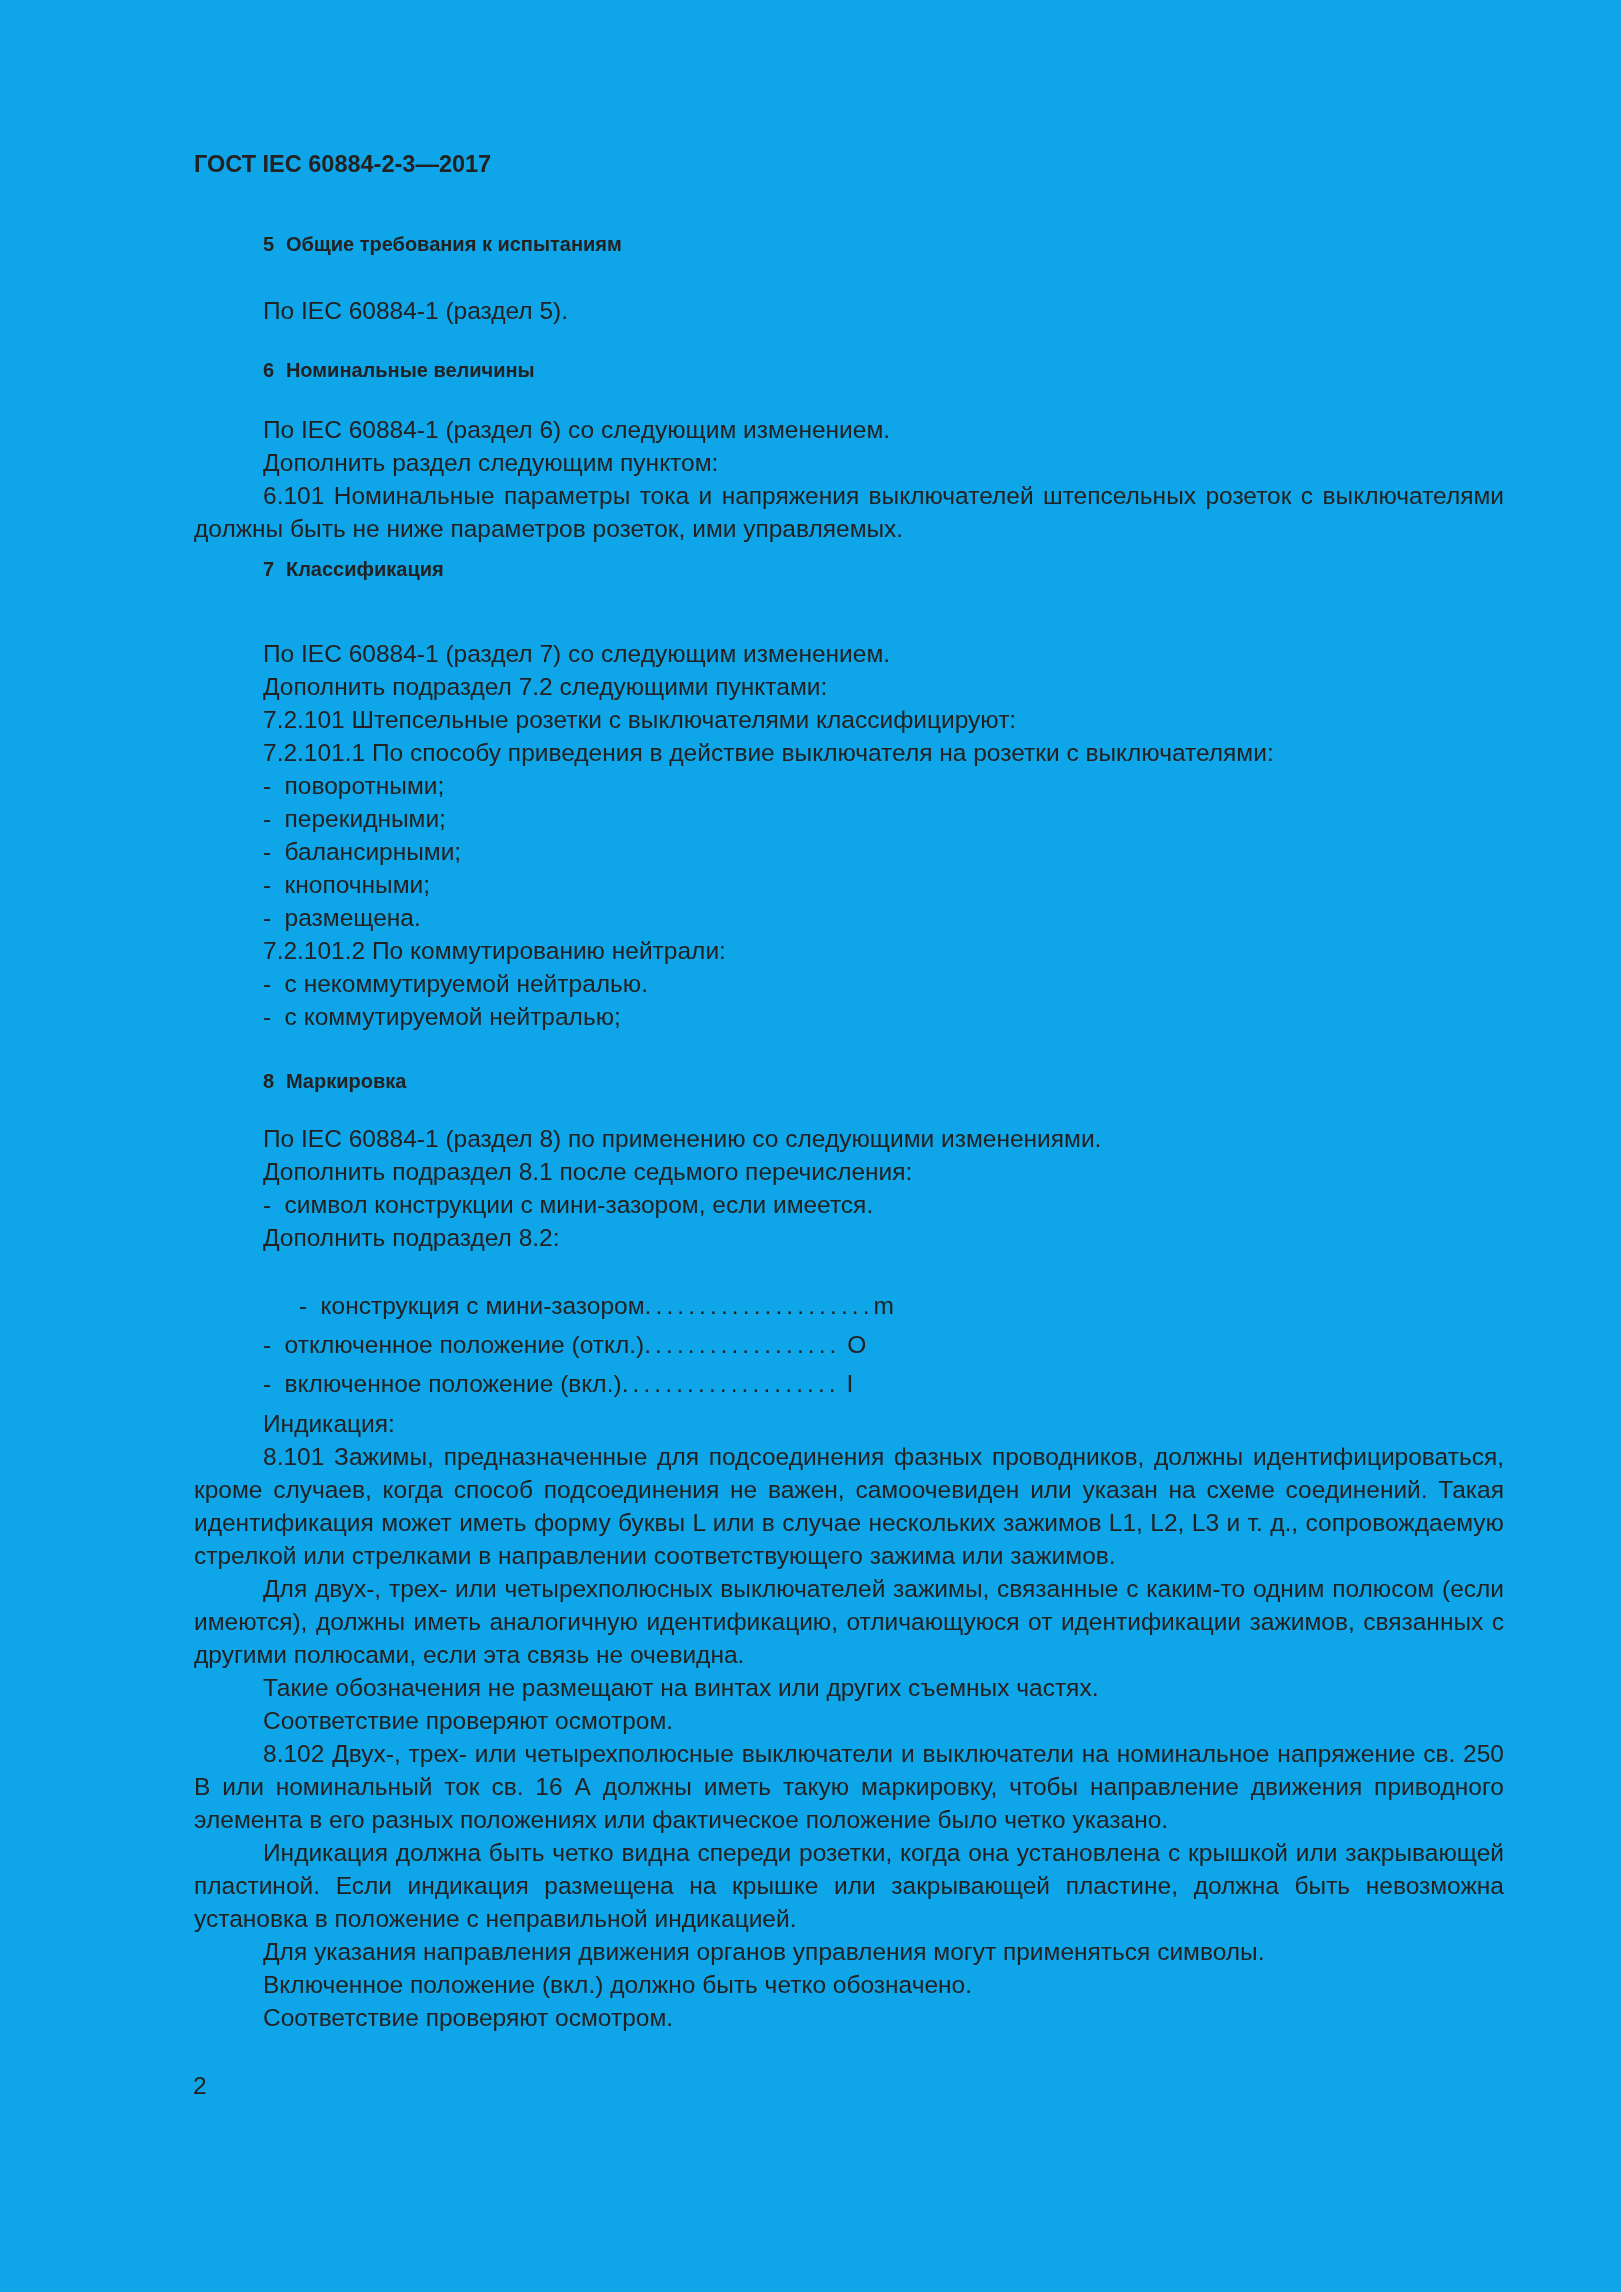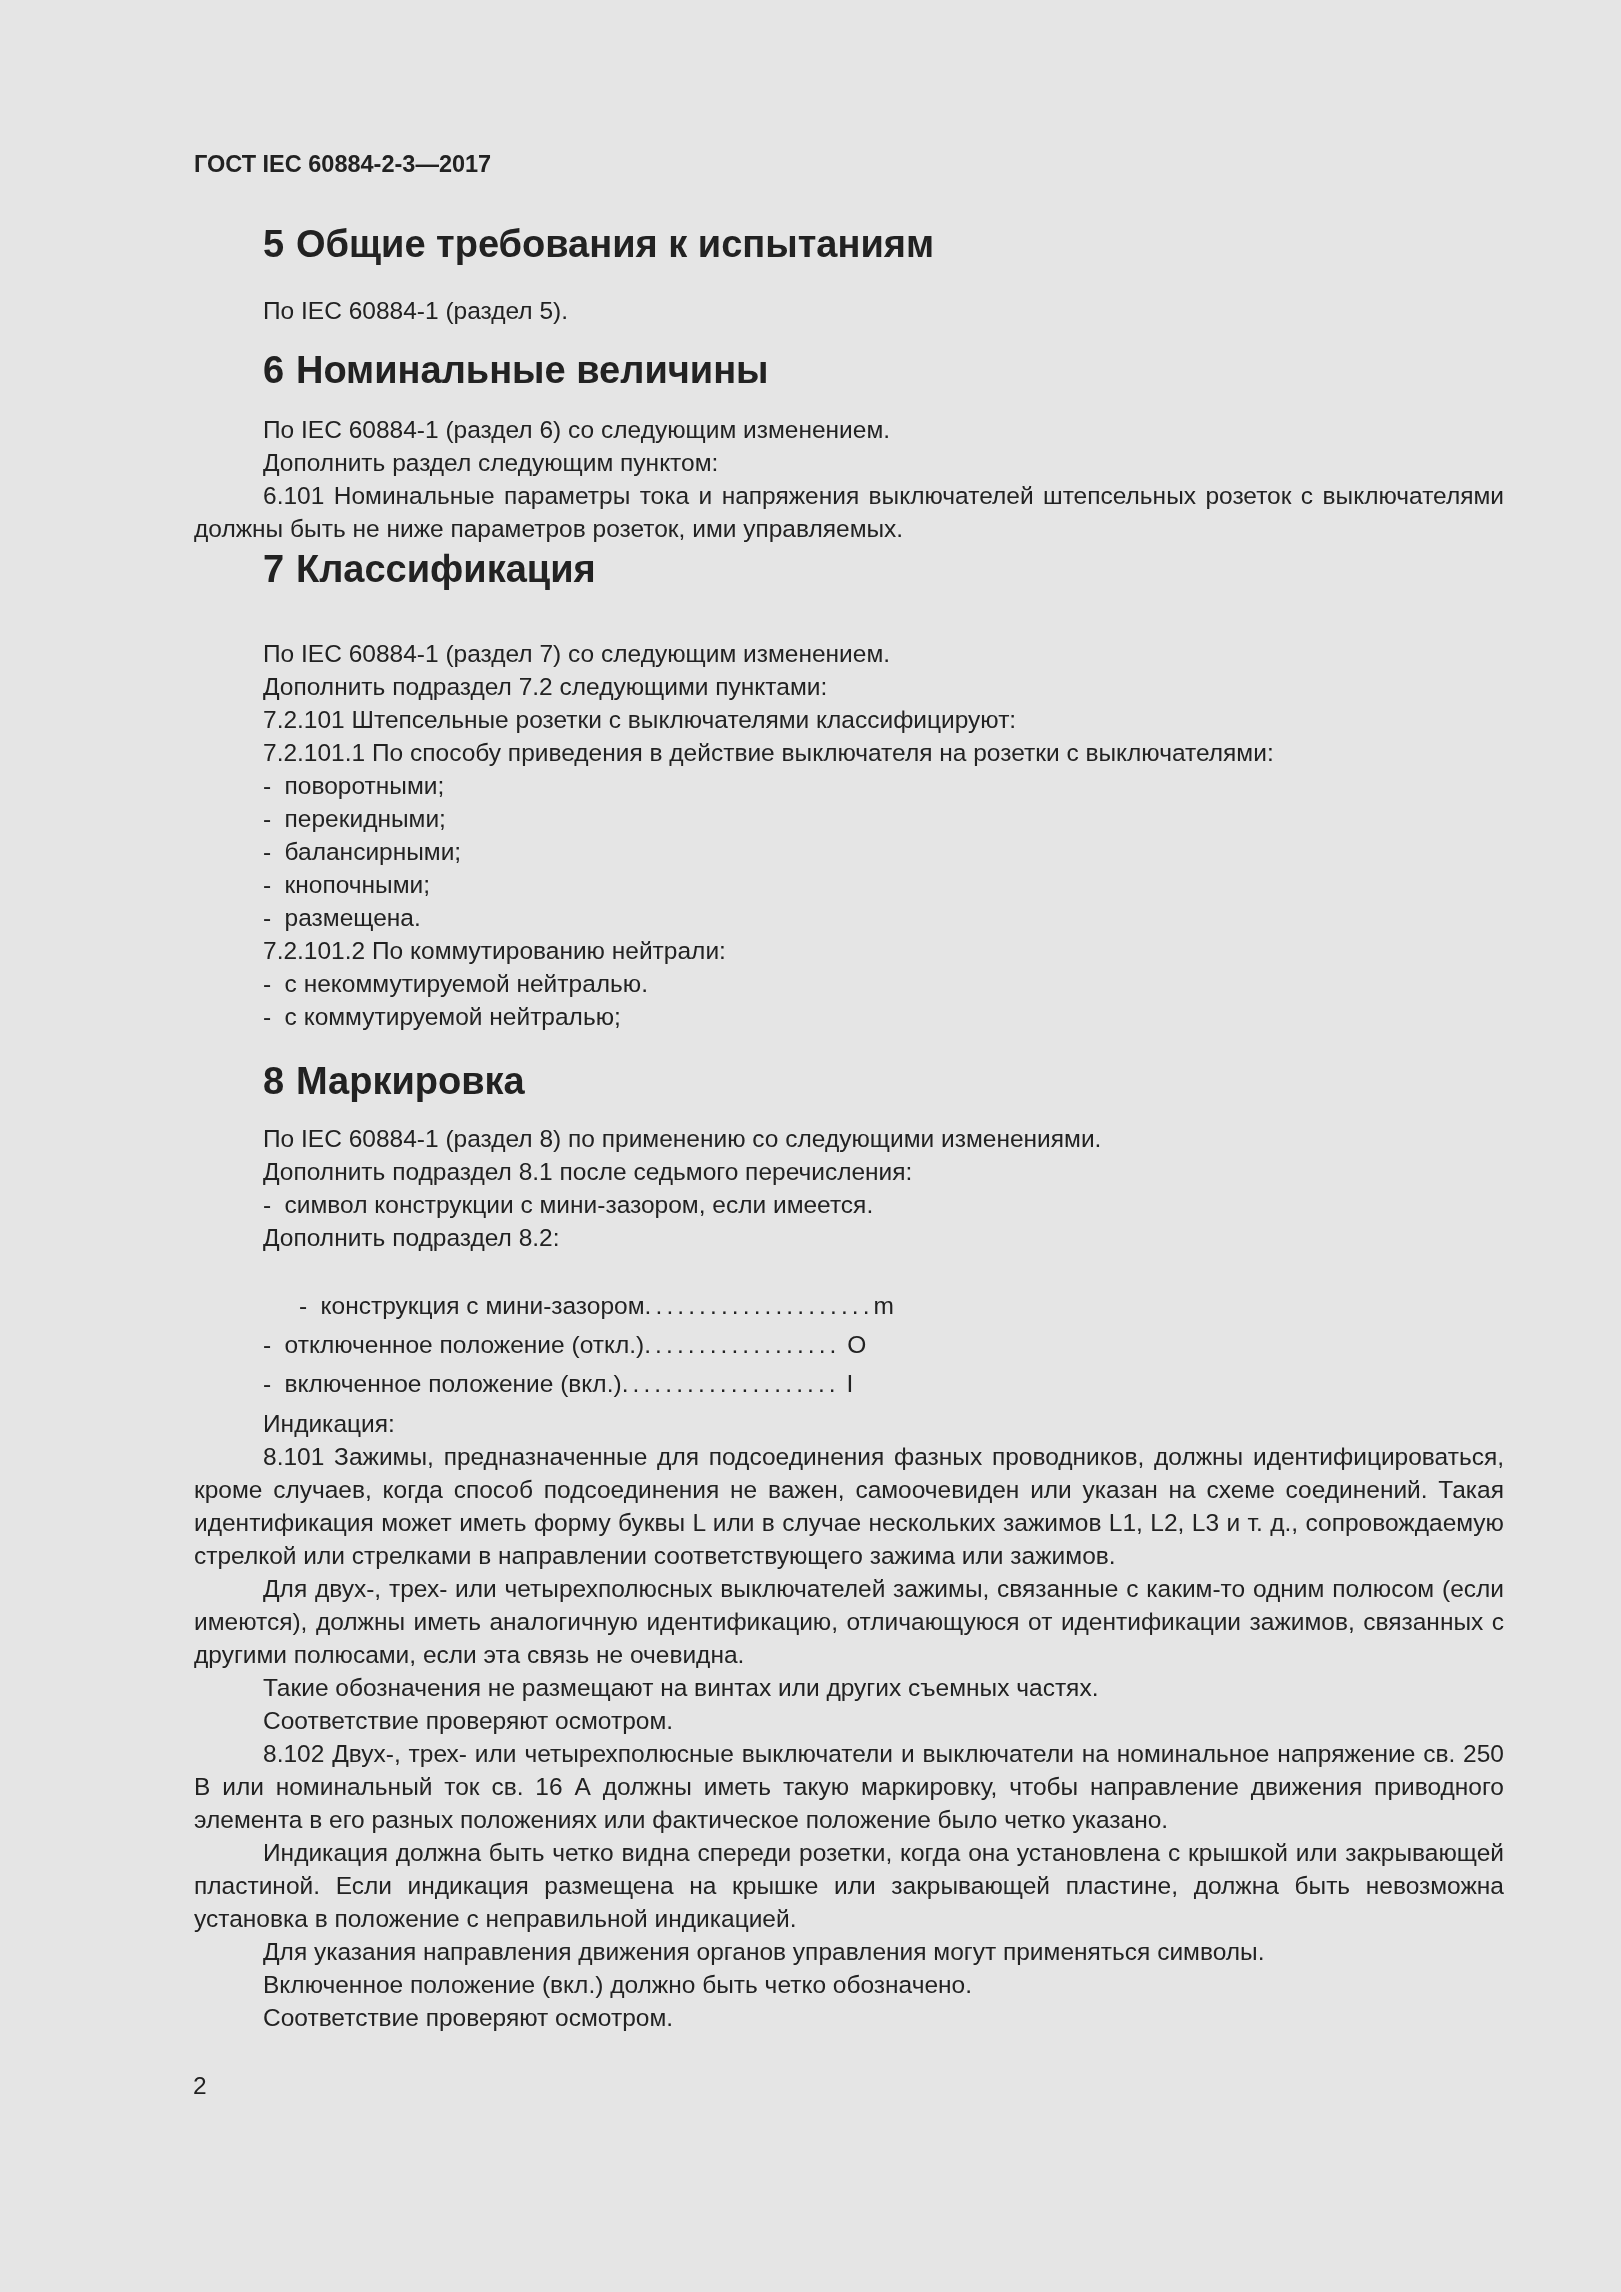--- a/index.html
+++ b/index.html
@@ -1,20 +1,20 @@
 <!DOCTYPE html>
 <html><head>
 <meta charset="utf-8">
 <style>
   html, body { margin: 0; padding: 0; background: #ffffff; }
   body { width: 1621px; height: 2293px; position: relative; overflow: hidden;
          font-family: "Liberation Sans", sans-serif; color: #222222; }
-  .page { position: absolute; left: 0; top: 0; width: 1621px; height: 2293px; background: #e5e5e5; }
+  .page { position: absolute; left: 0; top: 0; width: 1621px; height: 2293px; background: #0ea5e9; }
   .hdr { position: absolute; left: 194px; top: 149px; font-size: 23.5px; font-weight: bold; line-height: 31px; white-space: nowrap; }
-  .h { position: absolute; left: 263px; font-size: 38px; font-weight: bold; line-height: 39px; white-space: nowrap; }
+  .h { position: absolute; left: 263px; font-size: 20px; font-weight: bold; line-height: 39px; white-space: nowrap; }
   .h .num { margin-right: 11.8px; }
   .block { position: absolute; left: 194px; width: 1310px; font-size: 24.5px; line-height: 33px; }
   .p { margin: 0; text-align: justify; text-align-last: left; }
   .ind { text-indent: 69px; }
   .noind { padding-left: 69px; }
   .li { padding-left: 69px; white-space: nowrap; }
   .li .dash { display: inline-block; width: 21.6px; }
   .lead { position: absolute; left: 263px; font-size: 24.5px; line-height: 33px; white-space: nowrap; }
   .lead .dash { display: inline-block; width: 21.6px; }
   .lead .dots { letter-spacing: 4.1px; }

